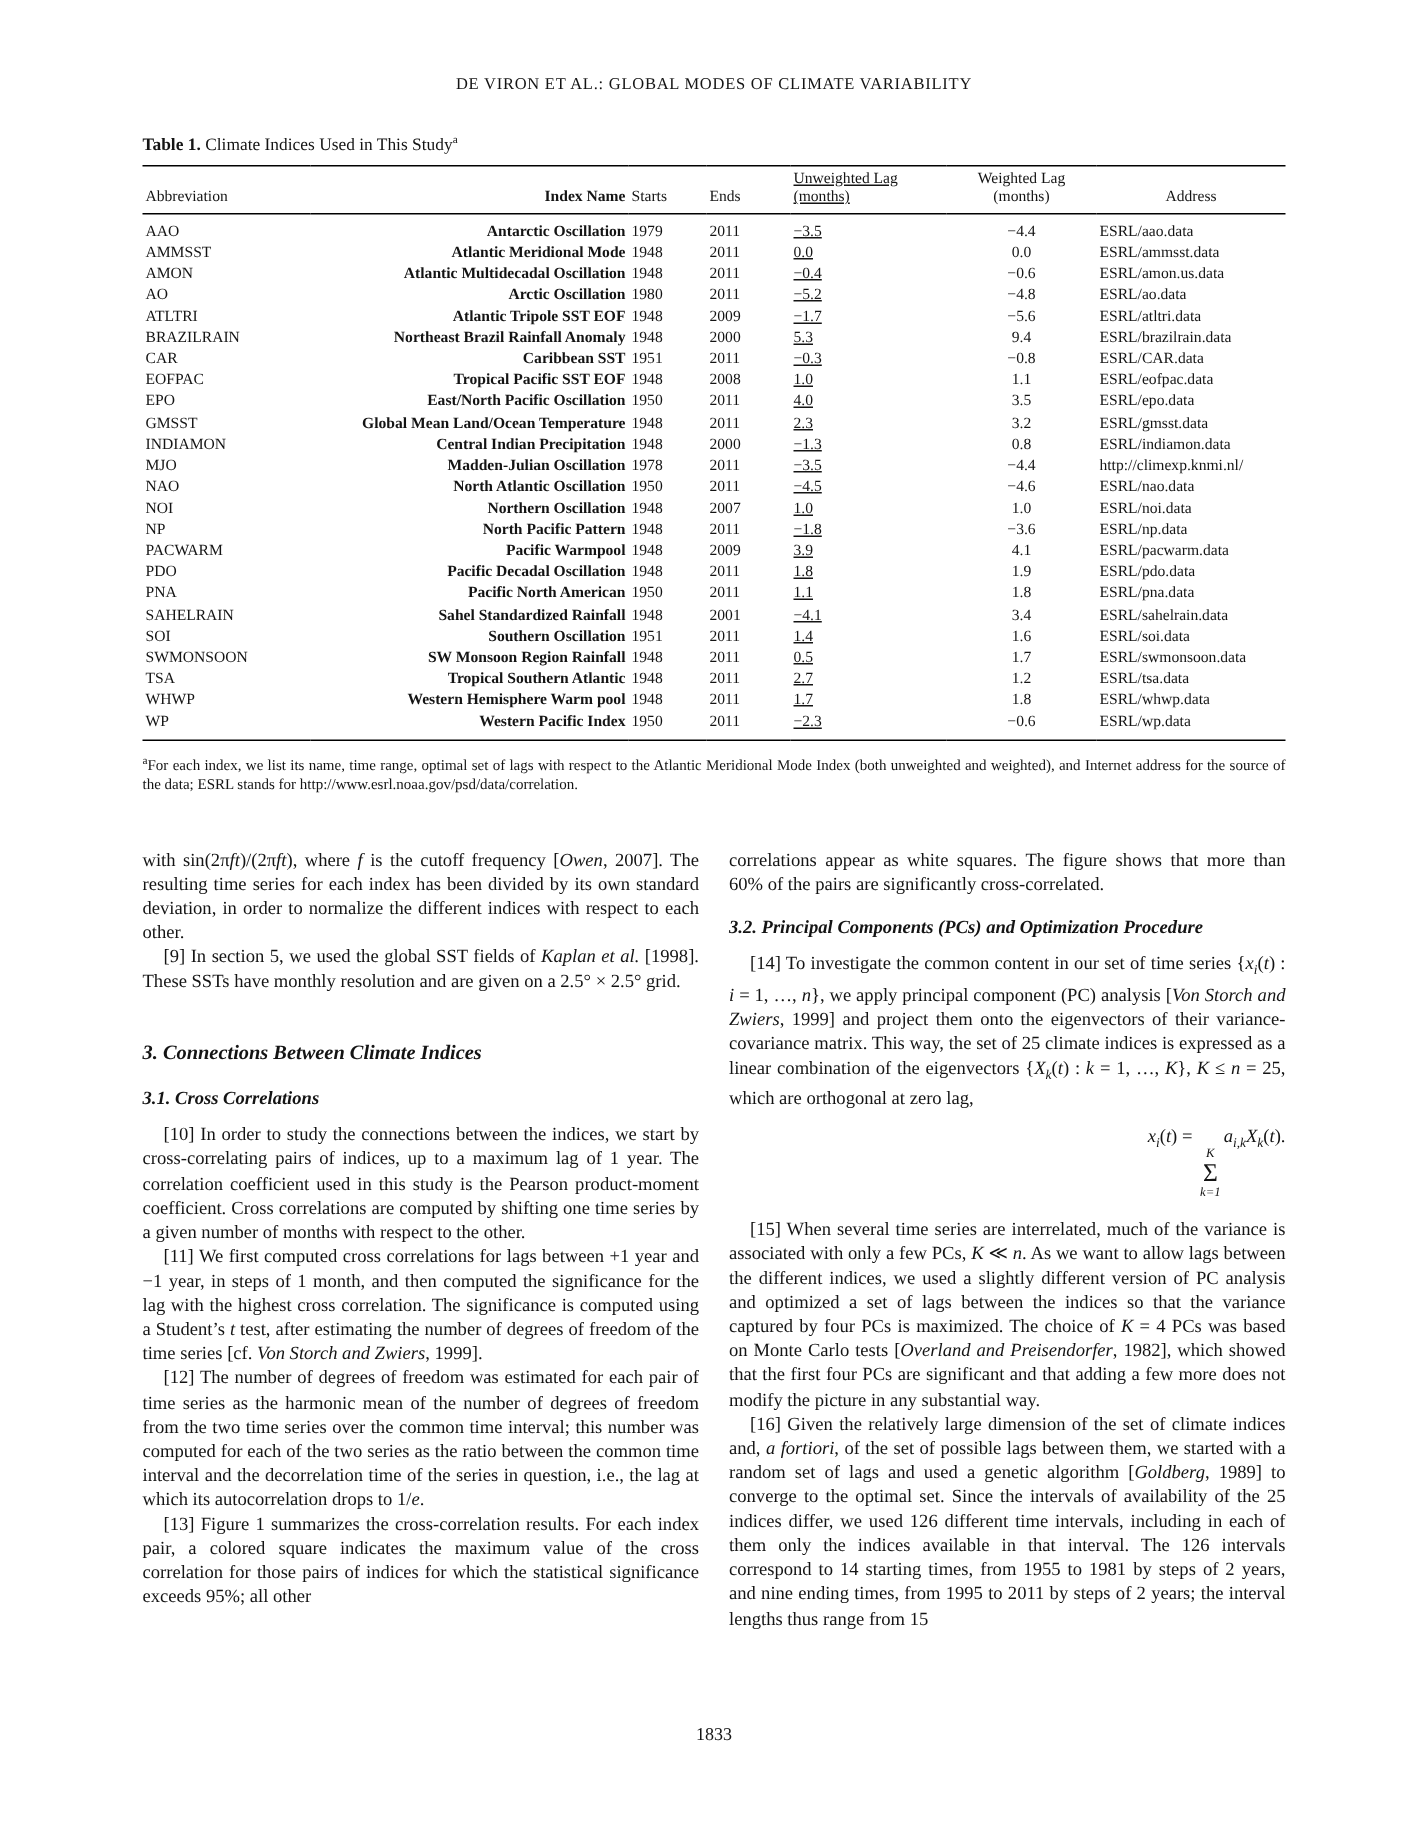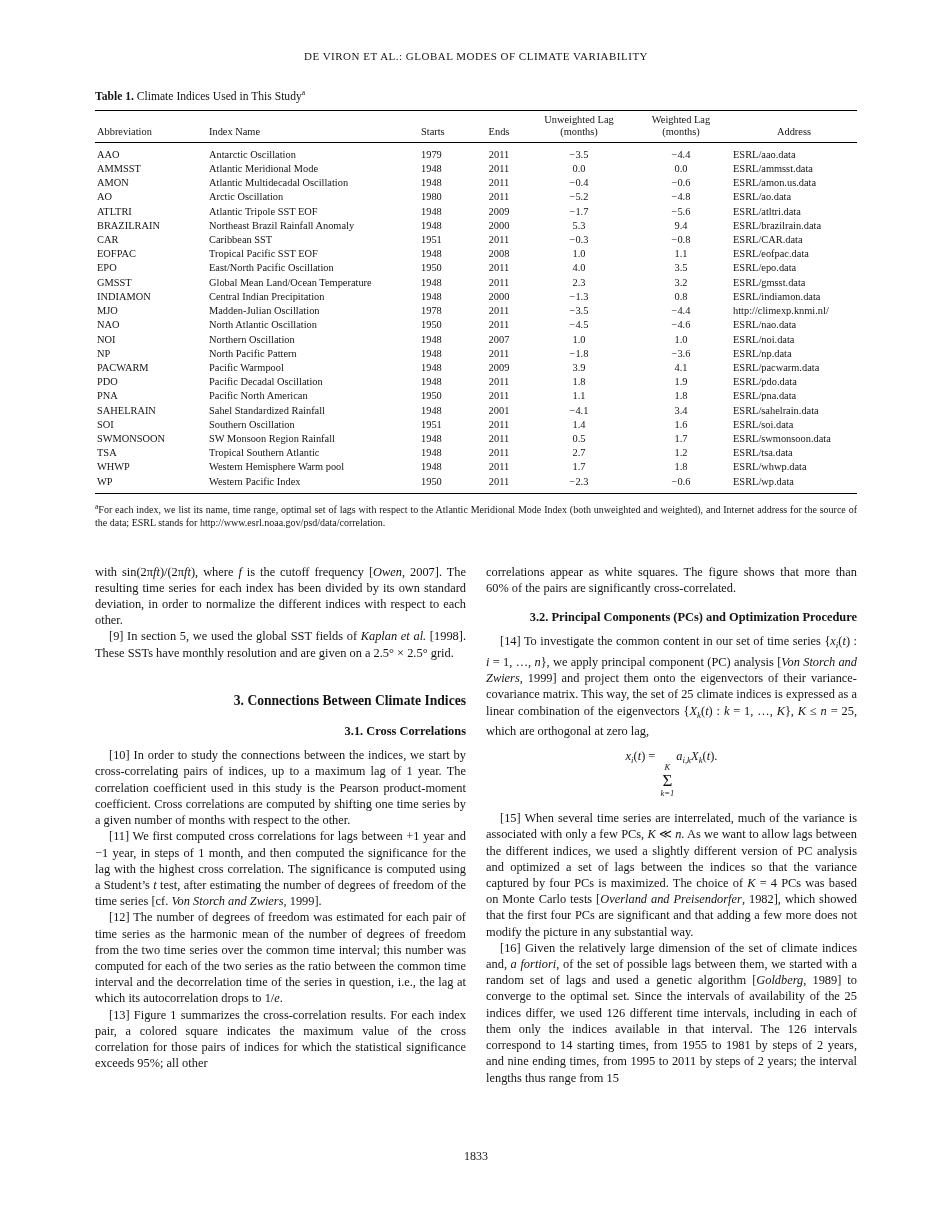--- a/index.html
+++ b/index.html
@@ -33,51 +33,51 @@
     border-bottom:1.4px solid #000;
     table-layout:fixed;
   }
   thead tr { border-bottom:1px solid #000; }
   th { font-weight:normal; vertical-align:bottom; padding:3px 2px 3px 2px; line-height:12.5px; text-align:center; }
   td { line-height:14.2px; padding:0 2px; white-space:nowrap; overflow:hidden; }
   tbody tr:first-child td { padding-top:5px; }
   tbody tr:last-child td { padding-bottom:4px; }
   th.c0 { text-align:left; }
   .c0 { width:112px; text-align:left; }
-  .c1 { width:212px; text-align:left; }
+  .c1 { width:212px; text-align:right;font-weight:bold; }
   .c2 { width:52px;  text-align:left; }
-  .c3 { width:56px;  text-align:center; }
-  .c4 { width:104px; text-align:center; }
+  .c3 { width:56px;  text-align:left; }
+  .c4 { width:104px; text-align:left;text-decoration:underline; }
   .c5 { width:100px; text-align:center; }
   .c6 { width:126px; text-align:left; }
   th.c6 { text-align:center;margin-top:17px; }
 
   .footnote {
     font-size:10px; line-height:12.8px;
     margin-top:7px; text-align:justify;
   }
 
   
   .columns { display:flex; gap:20px; margin-top:34px; }
   .col {
     flex:1; min-width:0;
     font-size:12.4px; line-height:16.2px;
     text-align:justify;
     hyphens:auto;
   }
   .para { margin:0; }
   .para.ind { text-indent:14px; }
-  .heading { text-align:right; text-indent:0; }
+  .heading { text-align:left; text-indent:0;font-style:italic; }
   .heading.h1 { font-size:13.6px; font-weight:bold; margin:32px 0 14px 0; }
   .heading.h2 { font-size:12.4px; font-weight:bold; margin:13px 0 8px 0; }
 
   .it { font-style:italic; }
   .sb { vertical-align:sub;   font-size:0.72em; }
 
-  .equation { text-align:center; margin:9px 0 11px 0; }
+  .equation { text-align:right; margin:9px 0 11px 0; }
   .sigma {
     display:inline-flex; flex-direction:column; align-items:center;
     vertical-align:-0.75em; margin:0 2px; line-height:1;
   }
   .sigma .lim { font-size:8.5px; font-style:italic; line-height:1.15; }
   .sigma .sym { font-size:17px; line-height:1; }
 
   .page-number {
     position:absolute; bottom:68px; left:0; right:0;
     text-align:center; font-size:12px;

